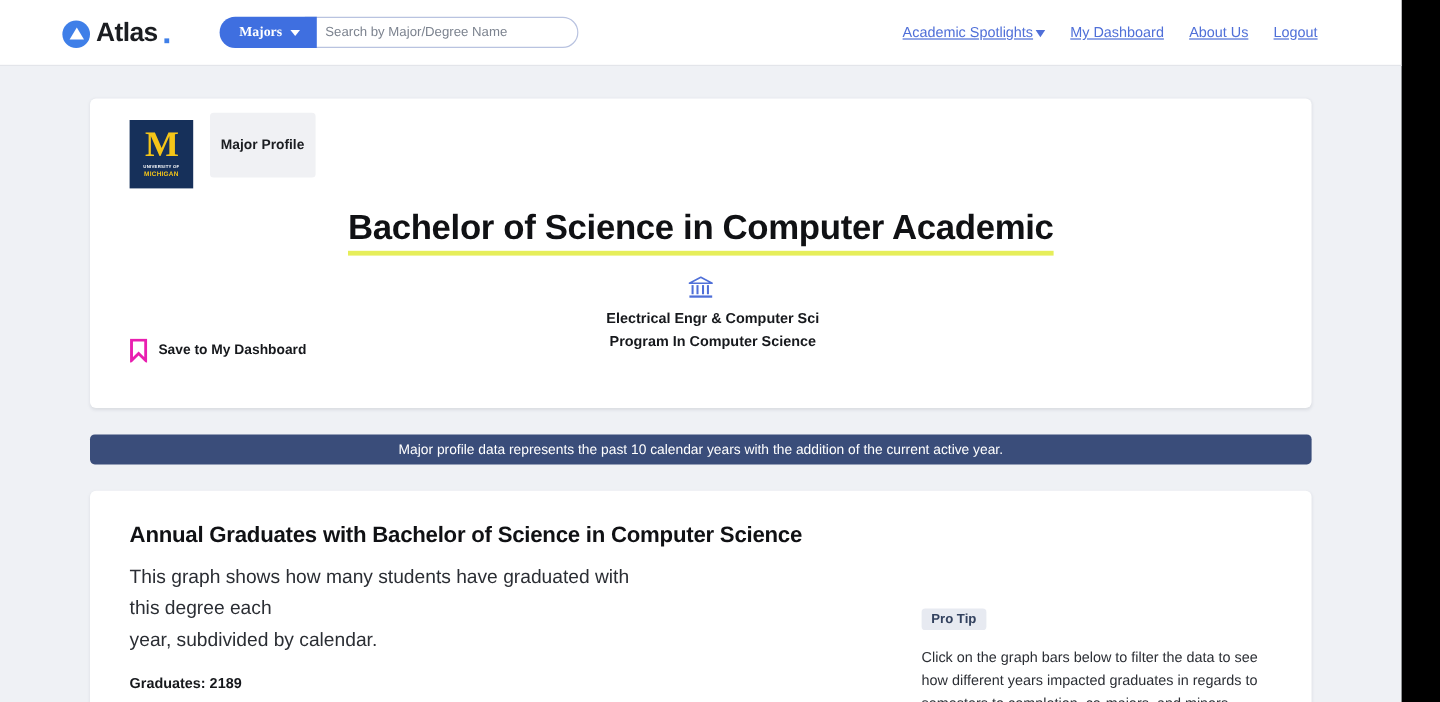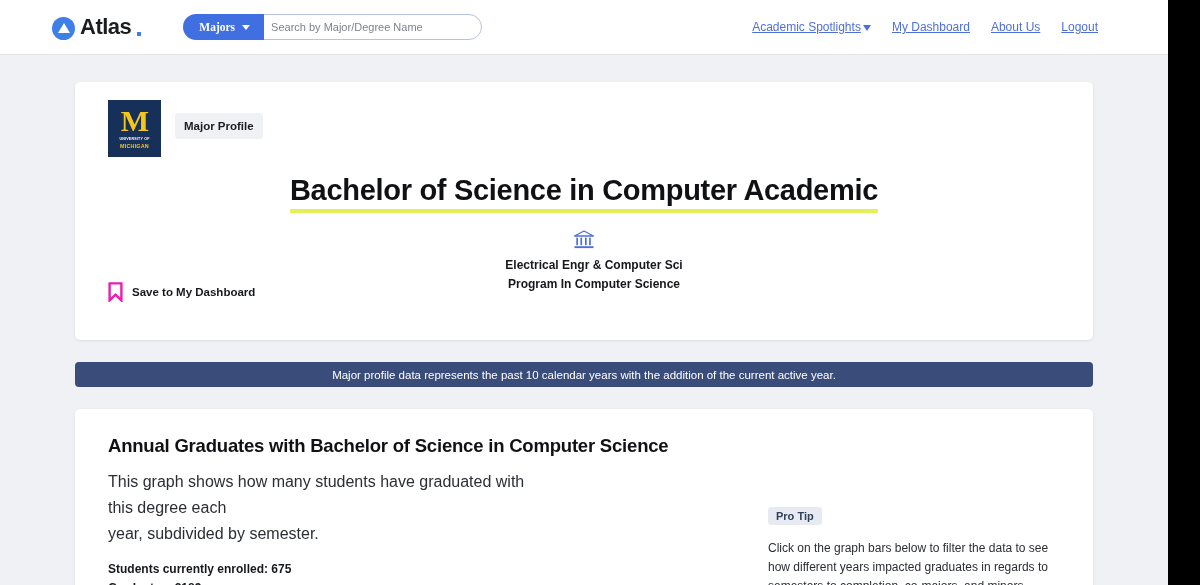--- a/index.html
+++ b/index.html
@@ -132,24 +132,24 @@
     line-height: 0.95; letter-spacing: -1px;
   }
   #um-logo .um-sub {
     font-size: 3.6px; color: #ffffff; font-weight: bold;
     letter-spacing: 0.2px; text-align: center; margin-top: 2px;
     line-height: 1.5;
   }
   #um-logo .um-sub b { font-size: 5.4px; color: #f5c518; display: block; }
 
   #profile-badge {
-    position: absolute; left: 100px; top: 31px;
+    position: absolute; left: 100px; top: 12px;
     background: #f0f1f4; color: #1b1d21;
     font-size: 11.5px; font-weight: bold;
-    padding: 7px 9px; border-radius: 3px;
+    padding: 21px 9px; border-radius: 3px;
   }
 
   #major-title {
     position: absolute; left: 0; right: 0; top: 92px;
     text-align: center;
     font-size: 29px; font-weight: bold; color: #101114;
     letter-spacing: -0.3px;
   }
   #major-title span {
     display: inline-block;
@@ -301,25 +301,24 @@
 
     <div id="notice-banner">
       <span>Major profile data represents the past 10 calendar years with the addition of the current active year.</span>
     </div>
 
     <div class="card" id="graph-card">
       <div id="graph-title">Annual Graduates with Bachelor of Science in Computer Science</div>
 
       <div id="graph-desc">
         <div>This graph shows how many students have graduated with this degree each</div>
-        <div>year, subdivided by semester.</div>
+        <div>year, subdivided by calendar.</div>
       </div>
 
       <div id="stats">
-        <div class="stat-line">Students currently enrolled: 675</div>
         <div class="stat-line">Graduates: 2189</div>
       </div>
     </div>
 
     <div id="protip">
       <span id="protip-badge">Pro Tip</span>
       <div id="protip-text">
         <div>Click on the graph bars below to filter the data to see</div>
         <div>how different years impacted graduates in regards to</div>
         <div>semesters to completion, co-majors, and minors.</div>

